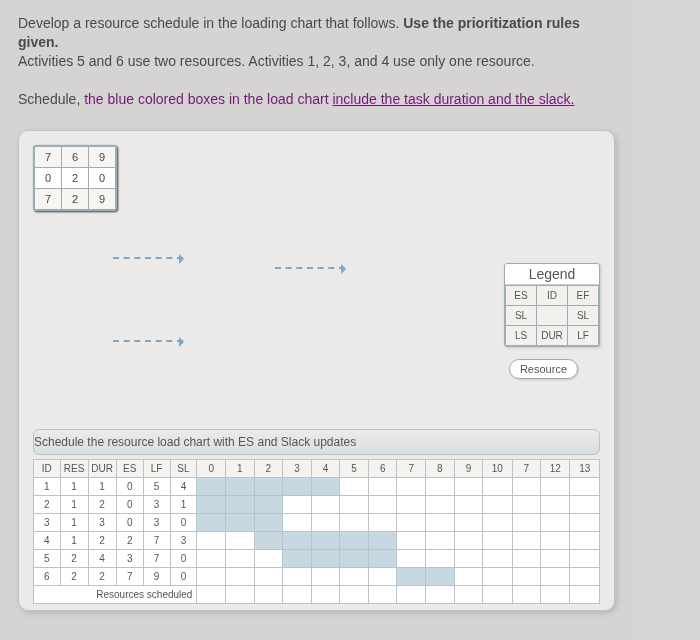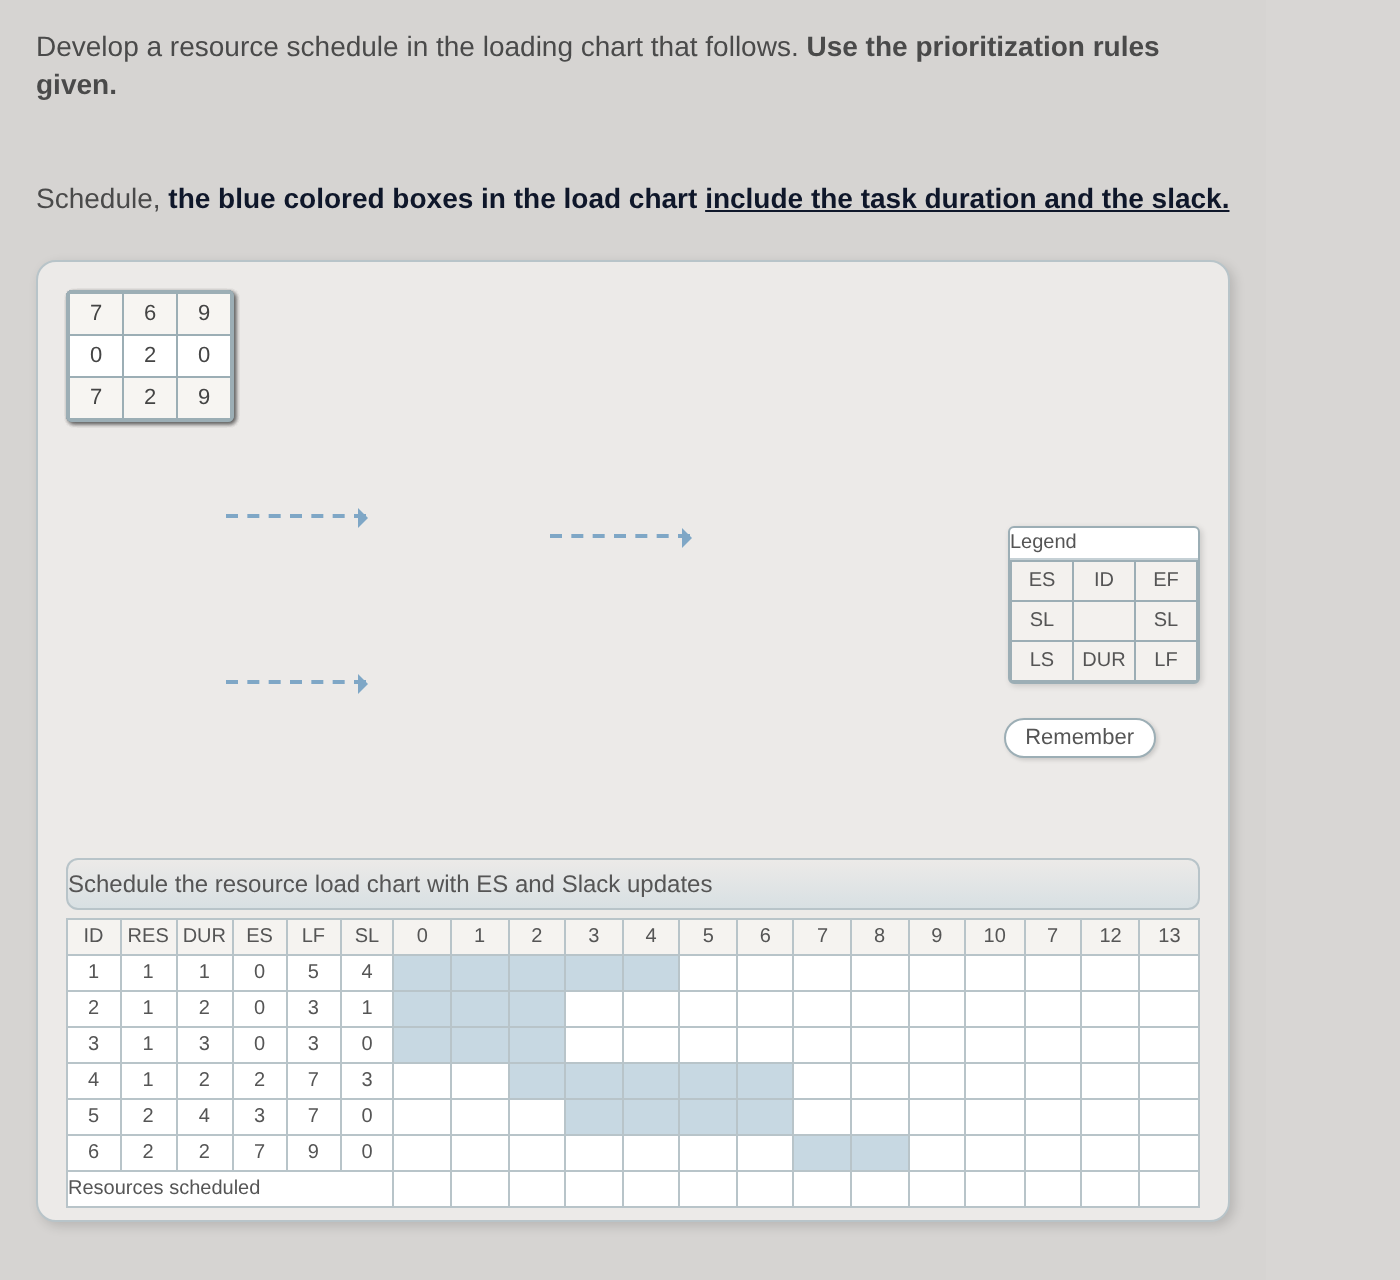--- a/index.html
+++ b/index.html
@@ -1,51 +1,51 @@
 <!DOCTYPE html>
 <html><head>
 <meta charset="utf-8">
 <style>
   body{margin:0;font-family:Arial,sans-serif;background:#d8d6d4;font-size:11px;color:#333}
   .page{width:633px;height:640px;box-sizing:border-box;padding:14px 18px;background:#d6d4d2}
   .intro{font-size:14px;color:#4a4a4a;line-height:1.35}
   .intro b{font-weight:700}
-  .blue{color:#0f172a;font-weight:700}
+  .blue{color:#701a75;font-weight:400}
   .u{text-decoration:underline}
   .card{background:#eceae8;border:1px solid #b8c4c9;border-radius:10px;box-shadow:2px 2px 6px rgba(0,0,0,.15);padding:14px 14px 6px 14px;margin-top:22px}
   .network{position:relative;height:280px}
   .node{position:absolute;border:1px solid #9caeb5;background:#fff;border-radius:3px;box-shadow:1px 1px 2px rgba(0,0,0,.15)}
   .node table{border-collapse:collapse}
   .node td{width:24px;height:18px;border:1px solid #9caeb5;text-align:center;font-size:11px;color:#444;background:#f7f5f2}
   .node .mid td{background:#fff}
   .node .c{background:#a9c6d8}
   .arrow{position:absolute;border-top:2px dashed #7fa7c6}
   .arrow:after{content:"";position:absolute;right:-6px;top:-5px;border:5px solid transparent;border-left-color:#7fa7c6}
   .legend{position:absolute;right:0;top:118px;border:1px solid #9caeb5;border-radius:3px;background:#fff;box-shadow:1px 1px 3px rgba(0,0,0,.15)}
-  .legend .title{font-size:10px;padding:2px 0;color:#555;border-bottom:1px solid #c5d0d5}
+  .legend .title{font-size:14px;text-align:center;padding:2px 0;color:#555;border-bottom:1px solid #c5d0d5}
   .legend table{border-collapse:collapse}
   .legend td{width:28px;height:17px;border:1px solid #9caeb5;text-align:center;font-size:10px;color:#555;background:#f3f1ee}
   .legend .arr{position:relative}
   .resbtn{position:absolute;right:22px;top:214px;border:1px solid #9caeb5;border-radius:14px;padding:3px 10px;background:#fff;font-size:11px;color:#555;box-shadow:1px 1px 2px rgba(0,0,0,.15)}
   .sched-hdr{text-align:left;font-size:12px;color:#555;background:linear-gradient(#eceae8,#d8e0e3);border:1px solid #b8c4c9;border-radius:6px;padding:5px 0;margin-top:4px}
   .chart{border-collapse:collapse;margin:4px auto 0 auto;background:#fff;width:100%}
   .chart th,.chart td{border:1px solid #b8c4c9;height:17px;font-size:10px;color:#555;text-align:center;padding:0}
   .chart th{background:#f5f3f0;font-weight:400}
   .chart .hd{width:28px}
   .chart .num{width:31px}
-  .chart .lab{width:126px;text-align:left;padding-right:4px}
+  .chart .lab{width:126px;text-align:right;padding-right:4px}
   .chart .bar{background:#c7d8e2}
 </style>
 </head>
 <body>
 
 <div class="page">
   <div class="intro">
     <span>Develop a resource schedule in the loading chart that follows. </span><b>Use the prioritization rules given.</b><br>
-    <br>
+    <span>Activities 5 and 6 use two resources. Activities 1, 2, 3, and 4 use only one resource.</span><br>
     <br>
     <span>Schedule, </span><span class="blue">the blue colored boxes in the load chart </span><span class="blue u">include the task duration and the slack.</span>
   </div>
 
   <div class="card">
     <div class="network">
 
       <div class="node" style="left:0;top:0">
           <table>
         <tbody>
@@ -192,21 +192,21 @@
                 <td>SL</td>
               </tr>
           <tr>
                 <td>LS</td>
                 <td>DUR</td>
                 <td>LF</td>
               </tr>
         </tbody>
           </table>
       </div>
-      <div class="resbtn">Remember</div>
+      <div class="resbtn">Resource</div>
     </div>
 
     <div class="sched-hdr">Schedule the resource load chart with ES and Slack updates</div>
     <table class="chart" id="chart">
         <tbody>
           <tr>
             <th class="hd">ID</th>
             <th class="hd">RES</th>
             <th class="hd">DUR</th>
             <th class="hd">ES</th>

